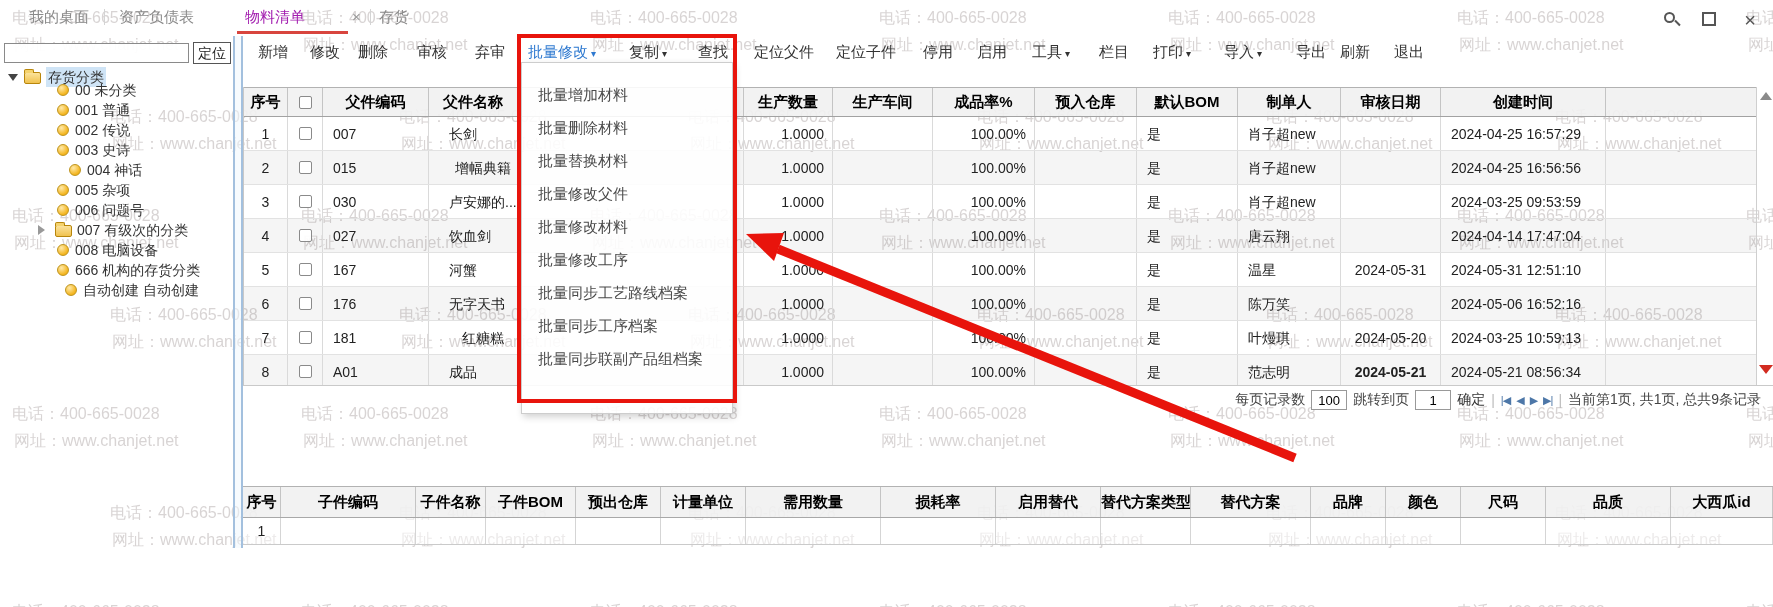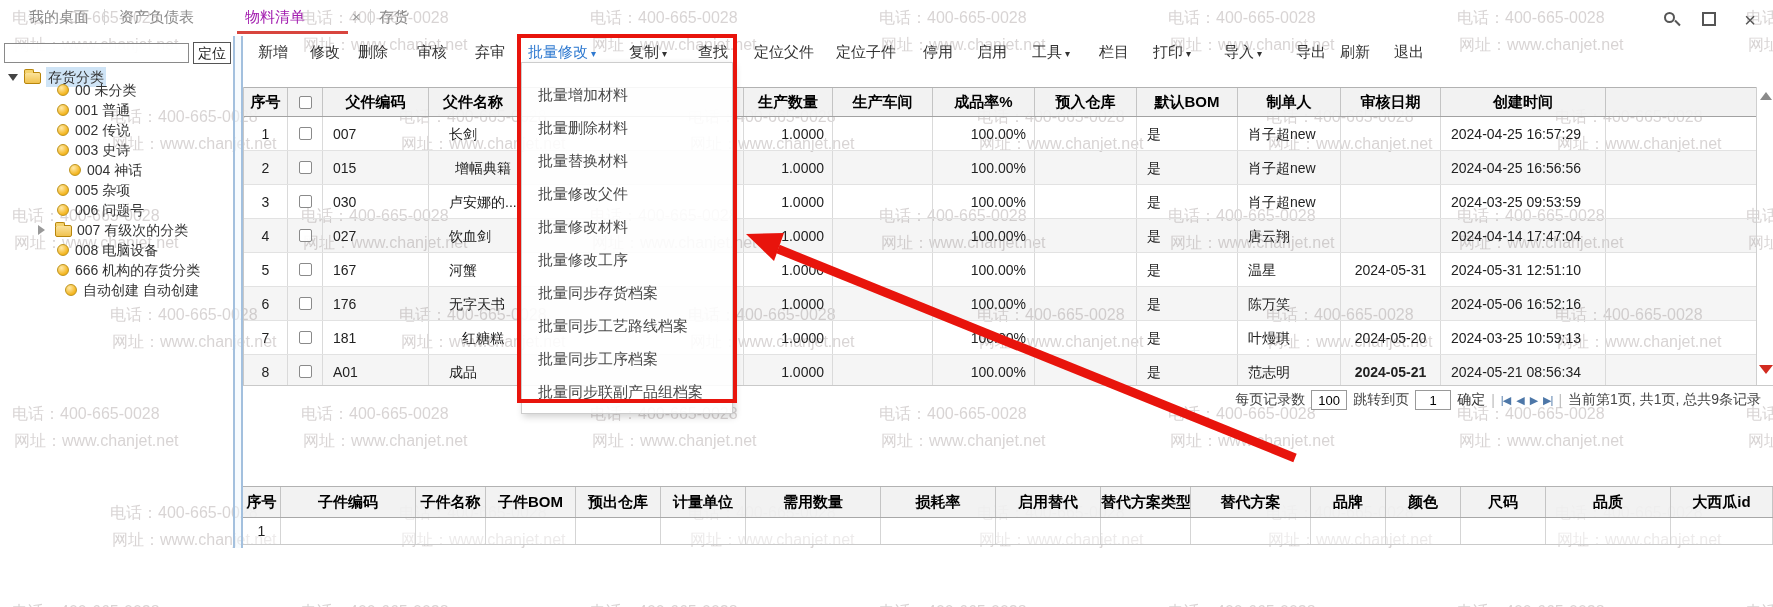--- a/index.html
+++ b/index.html
@@ -494,21 +494,20 @@
     </div>
   </div>
 
 <div id="dropdown">
     <div class="mi">批量增加材料</div>
     <div class="mi">批量删除材料</div>
     <div class="mi">批量替换材料</div>
     <div class="mi">批量修改父件</div>
     <div class="mi">批量修改材料</div>
     <div class="mi">批量修改工序</div>
-    <div class="mi">批量同步存货档案</div>
     <div class="mi">批量同步工艺路线档案</div>
     <div class="mi">批量同步工序档案</div>
     <div class="mi">批量同步联副产品组档案</div>
   </div>
 
 <div id="redbox"></div>
 
 <svg id="arrow" viewBox="0 0 1773 607">
   <line x1="1295" y1="458" x2="778" y2="249" stroke="#e8140c" stroke-width="9"></line>
   <polygon points="746,234 784,233 774,261" fill="#e8140c"></polygon>

